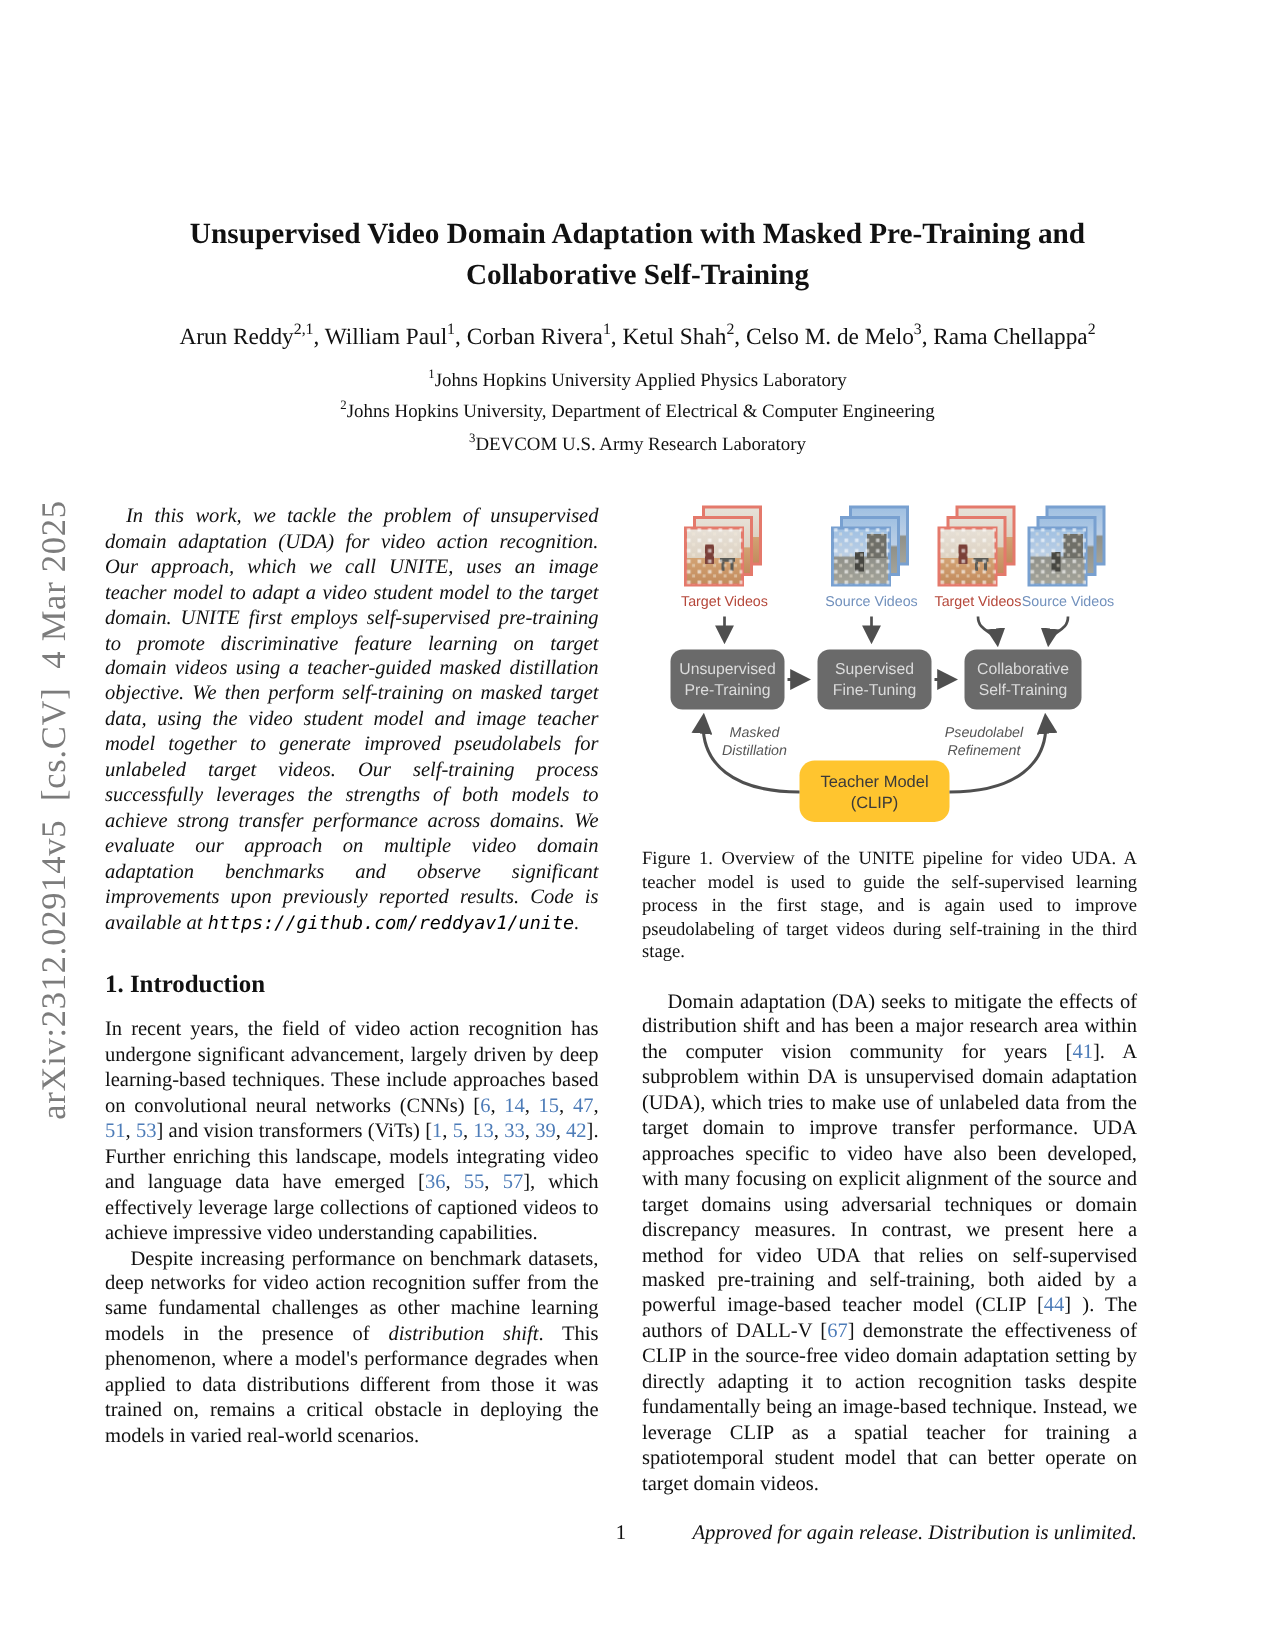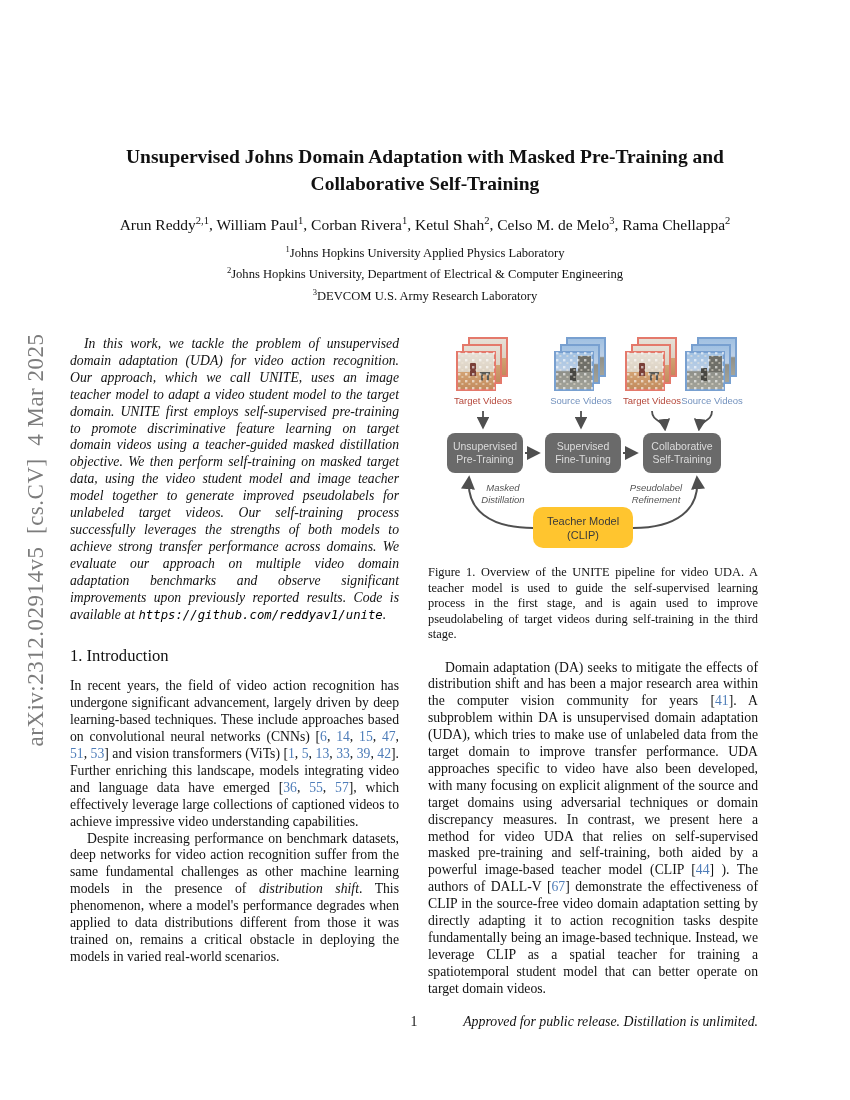--- a/index.html
+++ b/index.html
@@ -66,21 +66,21 @@
   }
   .abstract-body { font-style: italic; text-indent: 14px; }
   .url {
     font-family: "DejaVu Sans Mono", monospace;
     font-style: italic;
     color: #000000;
     font-size: 12.3px;
   }
   .section-heading {
     font-size: 16.6px;
-    font-weight: normal;
+    font-weight: bold;
     margin: 23px 0 12px 0;
   }
   .indent { text-indent: 17px; }
   .para + .para { margin-top: 0; }
 
   .fig-caption {
     font-size: 12.4px;
     line-height: 15.5px;
     text-align: justify;
     margin-top: 7px;
@@ -102,21 +102,21 @@
   }
   .fig-svg { display: block; }
 </style>
 </head>
 <body>
 
 <div class="page">
 
   <div class="arxiv-strip">arXiv:2312.02914v5  [cs.CV]  4 Mar 2025</div>
 
-  <div class="title">Unsupervised Johns Domain Adaptation with Masked Pre-Training and Collaborative Self-Training</div>
+  <div class="title">Unsupervised Video Domain Adaptation with Masked Pre-Training and Collaborative Self-Training</div>
 
   <div class="authors">Arun Reddy<sup>2,1</sup>, William Paul<sup>1</sup>, Corban Rivera<sup>1</sup>, Ketul Shah<sup>2</sup>, Celso M. de Melo<sup>3</sup>, Rama Chellappa<sup>2</sup></div>
 
   <div class="affils">
     <div><sup>1</sup>Johns Hopkins University Applied Physics Laboratory</div>
     <div><sup>2</sup>Johns Hopkins University, Department of Electrical &amp; Computer Engineering</div>
     <div><sup>3</sup>DEVCOM U.S. Army Research Laboratory</div>
   </div>
 
   <div class="col-left">
@@ -238,15 +238,15 @@
       <path d="M105,198 C62,198 38,180 41,148" fill="none" stroke="#4f4f4f" stroke-width="2" marker-end="url(#arr)"></path>
       <path d="M205,198 C248,198 272,180 269,148" fill="none" stroke="#4f4f4f" stroke-width="2" marker-end="url(#arr)"></path>
     </svg>
 
     <div class="fig-caption">Figure 1.  Overview of the UNITE pipeline for video UDA. A teacher model is used to guide the self-supervised learning process in the first stage, and is again used to improve pseudolabeling of target videos during self-training in the third stage.</div>
 
     <p class="para indent body-first">Domain adaptation (DA) seeks to mitigate the effects of distribution shift and has been a major research area within the computer vision community for years [<span class="cite">41</span>]. A subproblem within DA is unsupervised domain adaptation (UDA), which tries to make use of unlabeled data from the target domain to improve transfer performance. UDA approaches specific to video have also been developed, with many focusing on explicit alignment of the source and target domains using adversarial techniques or domain discrepancy measures. In contrast, we present here a method for video UDA that relies on self-supervised masked pre-training and self-training, both aided by a powerful image-based teacher model (CLIP [<span class="cite">44</span>] ). The authors of DALL-V [<span class="cite">67</span>] demonstrate the effectiveness of CLIP in the source-free video domain adaptation setting by directly adapting it to action recognition tasks despite fundamentally being an image-based technique. Instead, we leverage CLIP as a spatial teacher for training a spatiotemporal student model that can better operate on target domain videos.</p>
   </div>
 
   <div class="footer-pagenum">1</div>
-  <div class="footer-note">Approved for public release. Distillation is unlimited.</div>
+  <div class="footer-note">Approved for again release. Distribution is unlimited.</div>
 
 </div>
 
 </body></html>

